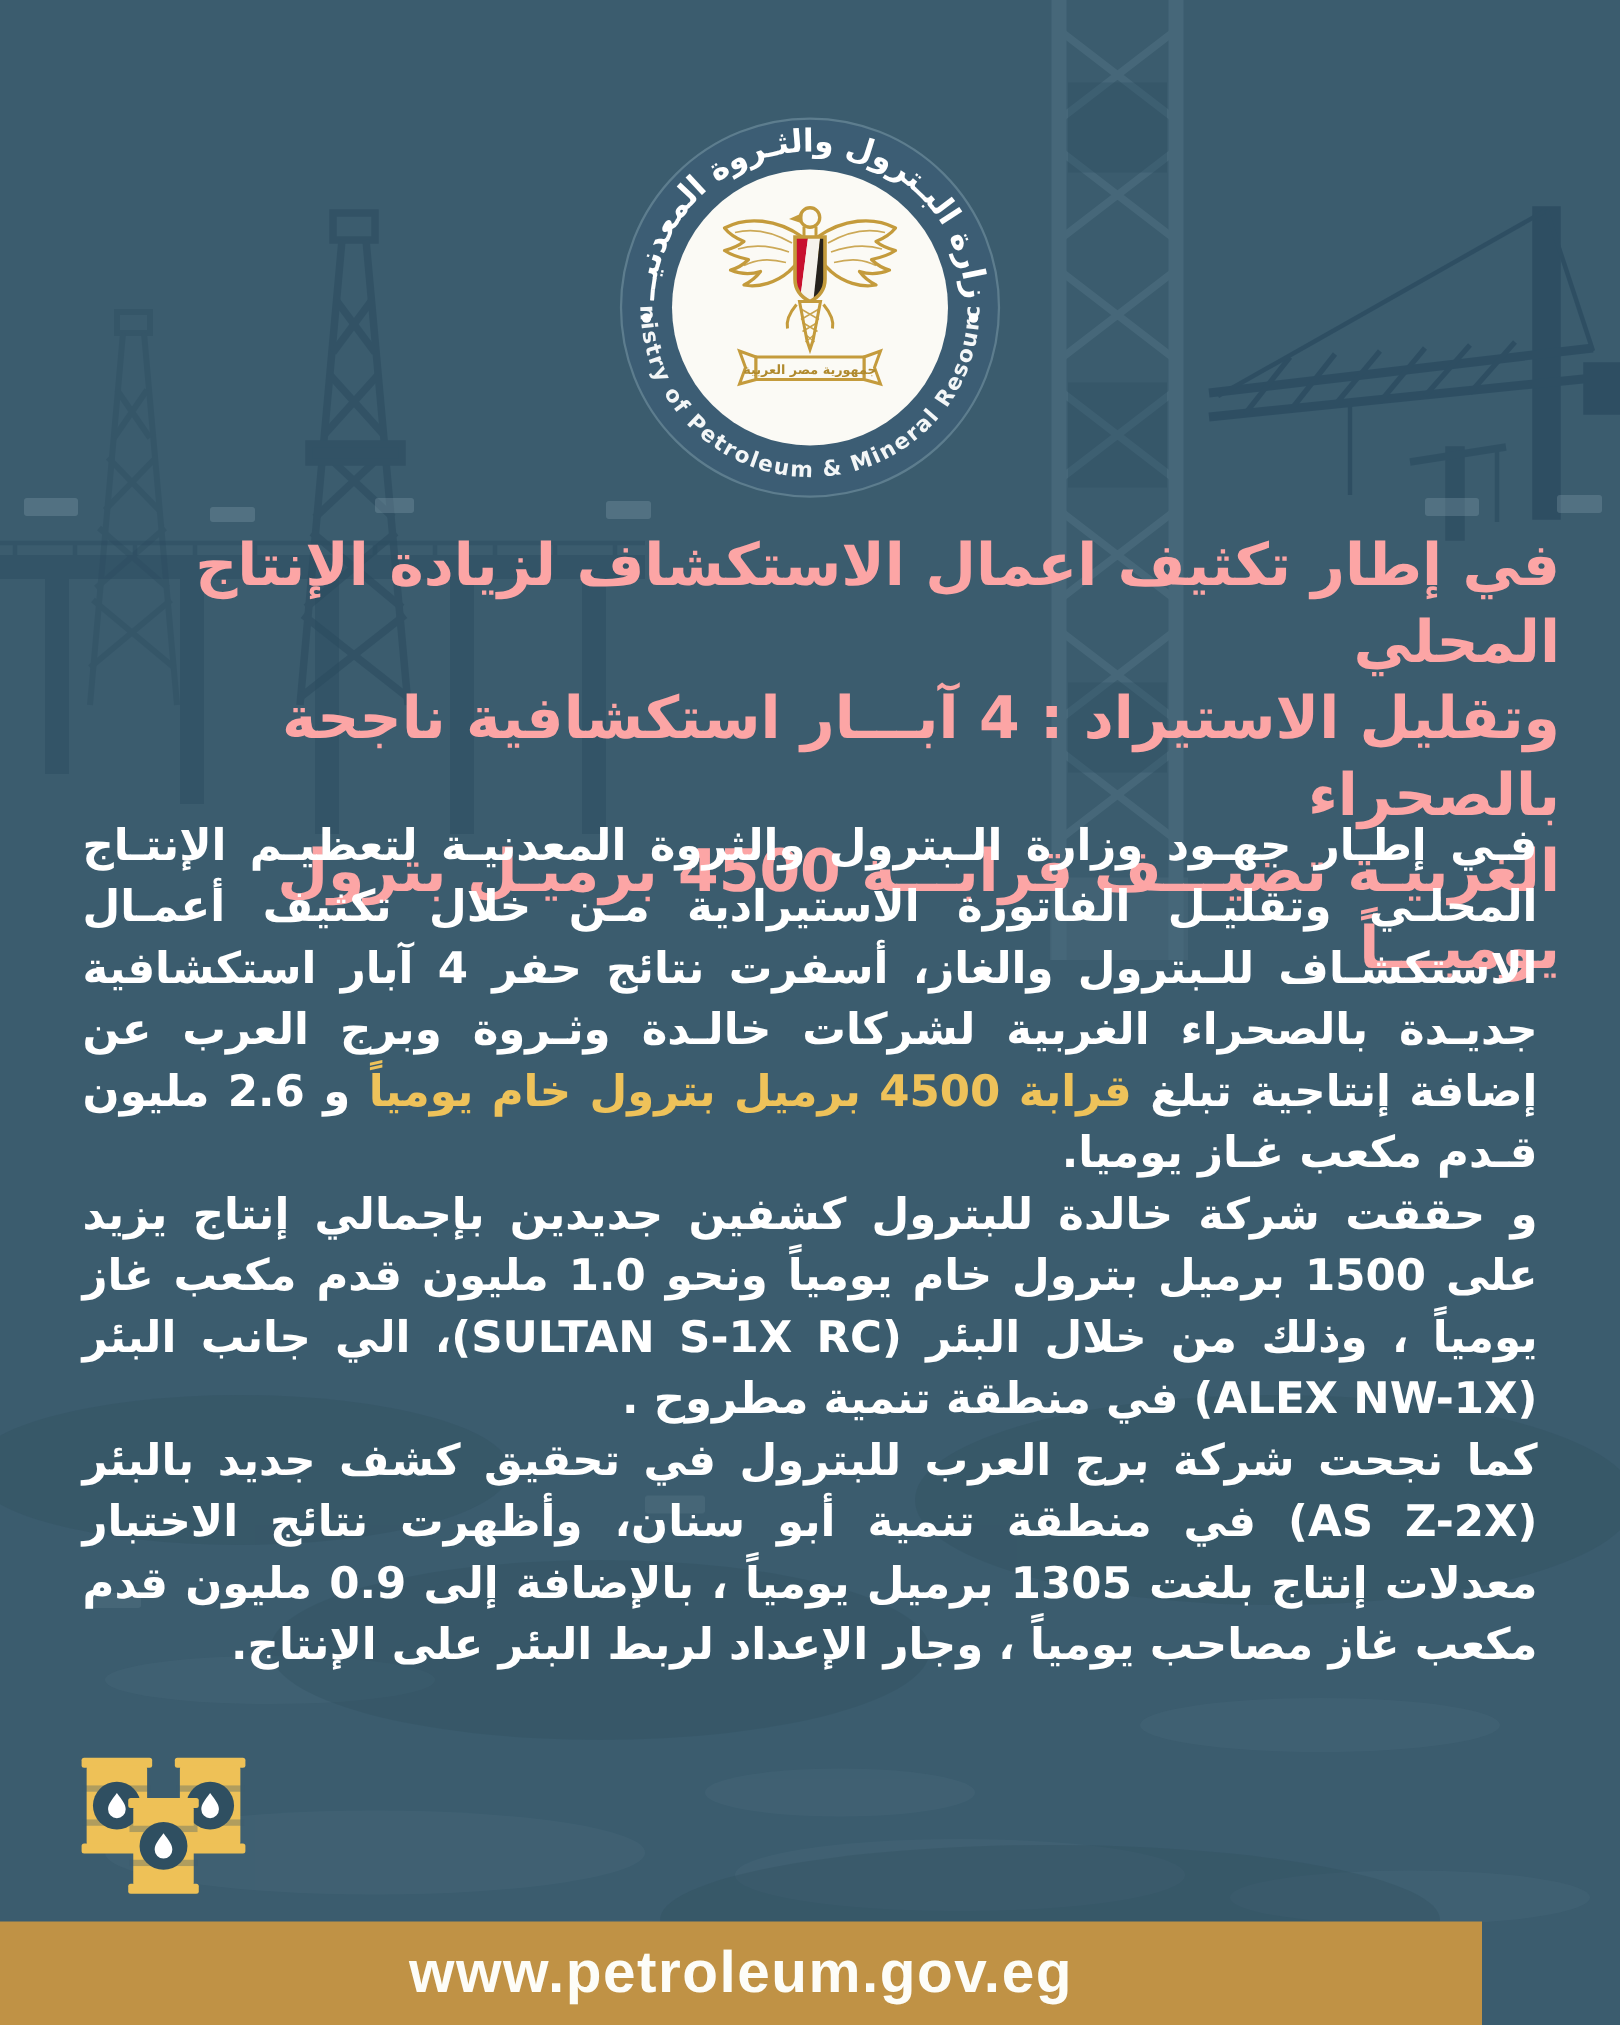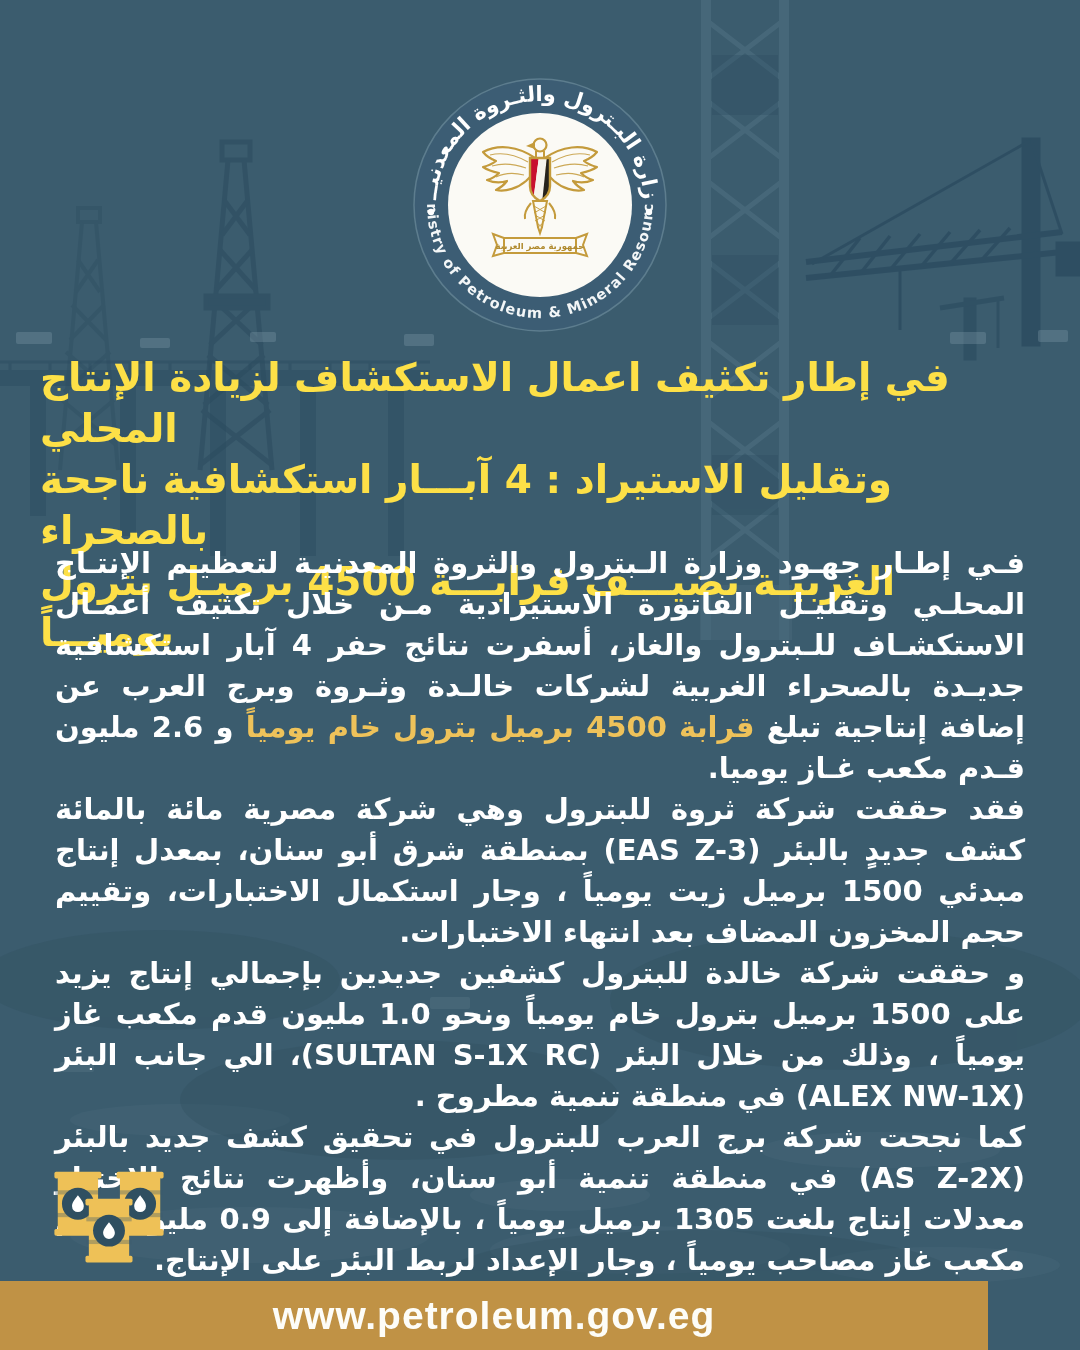--- a/index.html
+++ b/index.html
@@ -10,22 +10,22 @@
     font-family:"DejaVu Sans", sans-serif;
   }
   .bg-art { position:absolute; inset:0; pointer-events:none; }
   .logo-wrap { position:absolute; left:412px; top:76px; width:256px; height:258px; }
   .ring-ar { font-size:21px; font-weight:bold; fill:#ffffff; }
   .ring-en { font-size:14.5px; font-weight:bold; letter-spacing:1.2px; fill:#f3f6f7; }
   .scroll-txt { font-size:8.5px; font-weight:bold; fill:#b08a2e; }
 
   .headline {
     position:absolute; left:40px; right:40px; top:352px;
-    direction:rtl; text-align:left;
-    color:#fde047; font-weight:bold; font-size:39px; line-height:51px;
+    direction:rtl; text-align:right;
+    color:#fca5a5; font-weight:bold; font-size:39px; line-height:51px;
   }
   .body-text {
     position:absolute; left:55px; right:55px; top:543px;
     direction:rtl; text-align:justify;
     color:#ffffff; font-weight:bold; font-size:29px; line-height:41px;
   }
   .body-text p { margin:0; }
   .gap { margin-top:27px; }
   .hl { color:#eec25a; }
 
@@ -202,21 +202,20 @@
   </div>
 
   <div class="headline">
     <div>في إطار تكثيف اعمال الاستكشاف لزيادة الإنتاج المحلي</div>
     <div>وتقليل الاستيراد : 4 آبـــار استكشافية ناجحة بالصحراء</div>
     <div>الغربيـة تضيـــف قرابـــة 4500 برميـل بترول يوميـــاً</div>
   </div>
 
   <div class="body-text" lang="ar">
     <p><span>فـي إطـار جهـود وزارة الـبترول والثروة المعدنيـة لتعظيـم الإنتـاج المحلـي وتقليـل الفاتورة الاستيرادية مـن خلال تكثيف أعمـال الاستكشـاف للـبترول والغاز، أسفرت نتائج حفر 4 آبار استكشافية جديـدة بالصحراء الغربية لشركات خالـدة وثـروة وبرج العرب عن إضافة إنتاجية تبلغ </span><span class="hl">قرابة 4500 برميل بترول خام يومياً</span><span> و 2.6 مليون قـدم مكعب غـاز يوميا.</span></p>
-    <p>فقد حققت شركة ثروة للبترول وهي شركة مصرية مائة بالمائة  كشف جديدٍ بالبئر (EAS Z-3) بمنطقة شرق أبو سنان، بمعدل إنتاج مبدئي  1500 برميل زيت يومياً ، وجار استكمال الاختبارات، وتقييم حجم المخزون المضاف بعد انتهاء الاختبارات.</p>
     <p class="gap">و حققت شركة خالدة للبترول كشفين جديدين بإجمالي إنتاج يزيد على 1500 برميل بترول خام يومياً  ونحو 1.0 مليون قدم مكعب غاز يومياً ، وذلك  من خلال البئر (SULTAN S-1X RC)، الي جانب البئر (ALEX NW-1X) في منطقة تنمية مطروح .</p>
     <p class="gap">كما نجحت شركة برج العرب للبترول في تحقيق كشف جديد بالبئر (AS Z-2X) في منطقة تنمية أبو سنان، وأظهرت نتائج الاختبار معدلات إنتاج بلغت  1305 برميل يومياً ، بالإضافة إلى  0.9 مليون قدم مكعب غاز مصاحب يومياً ، وجار الإعداد لربط البئر على الإنتاج.</p>
   </div>
 
   <svg class="barrels" width="126" height="96" viewBox="0 0 150 114">
     <defs>
       <g id="barrel">
         <rect x="-28" y="-38" width="56" height="8" rx="2" fill="#eec157"></rect>
         <rect x="-24" y="-32" width="48" height="64" rx="3" fill="#eec157"></rect>
         <rect x="-27" y="-16" width="54" height="5" fill="#3b5c6e" opacity="0.35"></rect>

